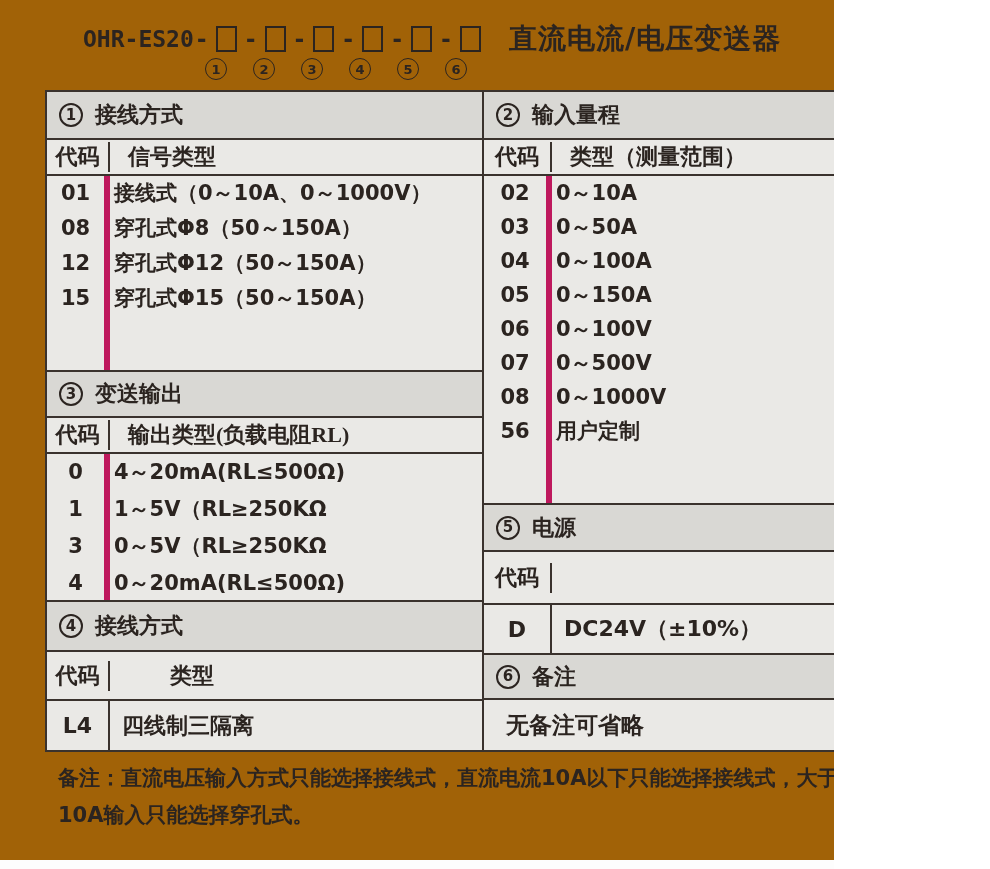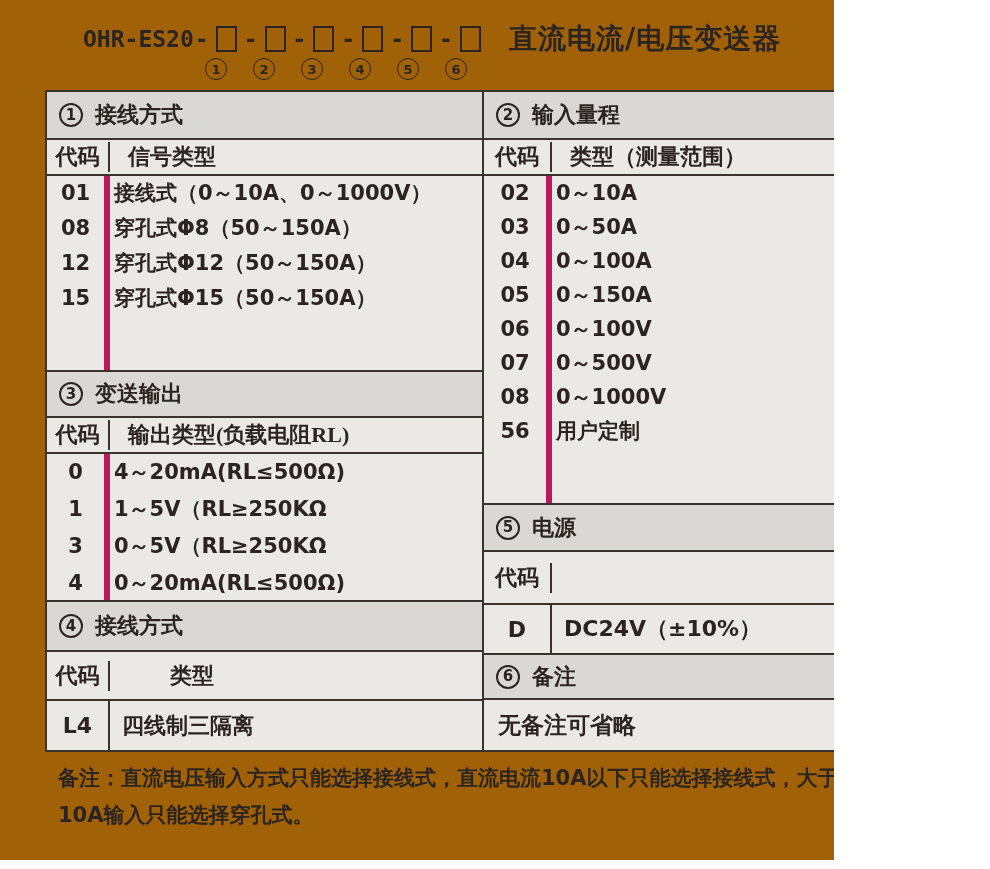--- a/index.html
+++ b/index.html
@@ -81,21 +81,21 @@
   .half-right .body-codes{width:68px;}
   .body-labels{flex:1;padding-left:4px;white-space:nowrap;}
   .lh35 div{height:35px;line-height:35px;}
   .lh37 div{height:37px;line-height:37px;}
   .lh34 div{height:34px;line-height:34px;}
 
   .single-row{display:flex;align-items:stretch;font-size:22px;}
   .single-row .label-cell{flex:1;display:flex;align-items:center;padding-left:12px;white-space:nowrap;}
   .indent60{padding-left:60px;}
 
-  .note-row{display:flex;align-items:center;padding-left:14px;font-size:23px;}
+  .note-row{display:flex;align-items:center;padding-left:22px;font-size:23px;}
 
   
   .footnote{
     position:absolute;left:58px;top:760px;
     font-size:21px;line-height:37px;white-space:nowrap;
   }
 </style>
 </head>
 <body>
 

